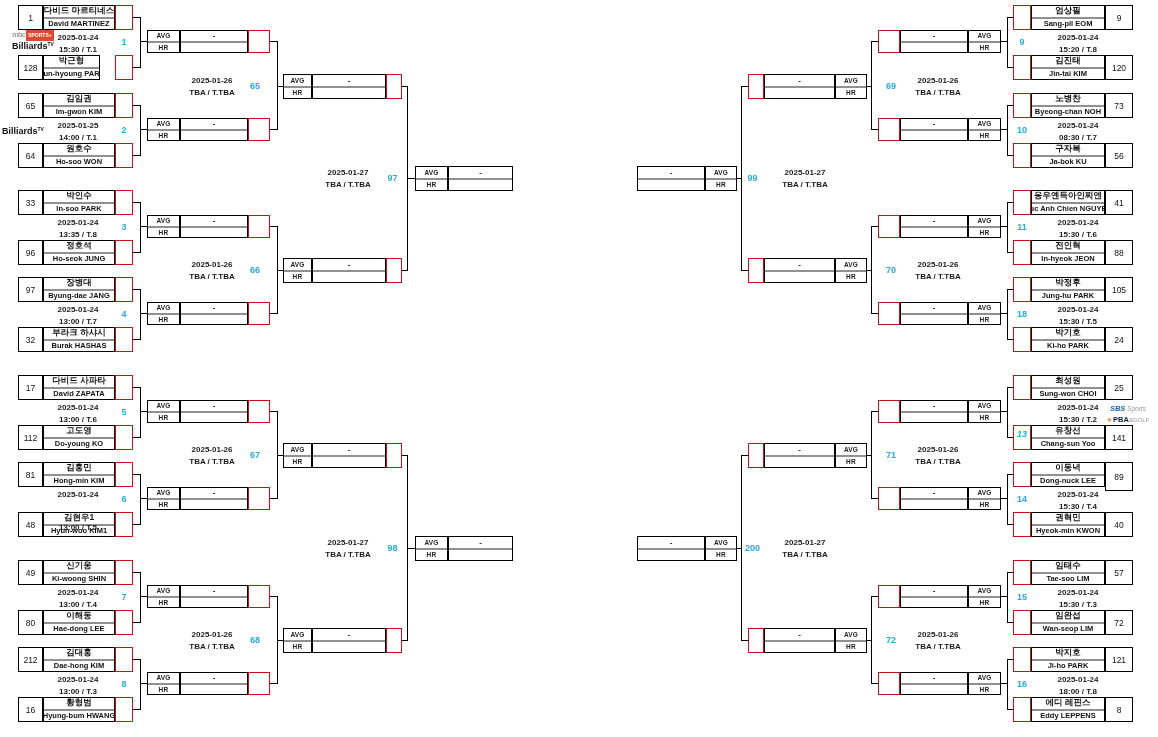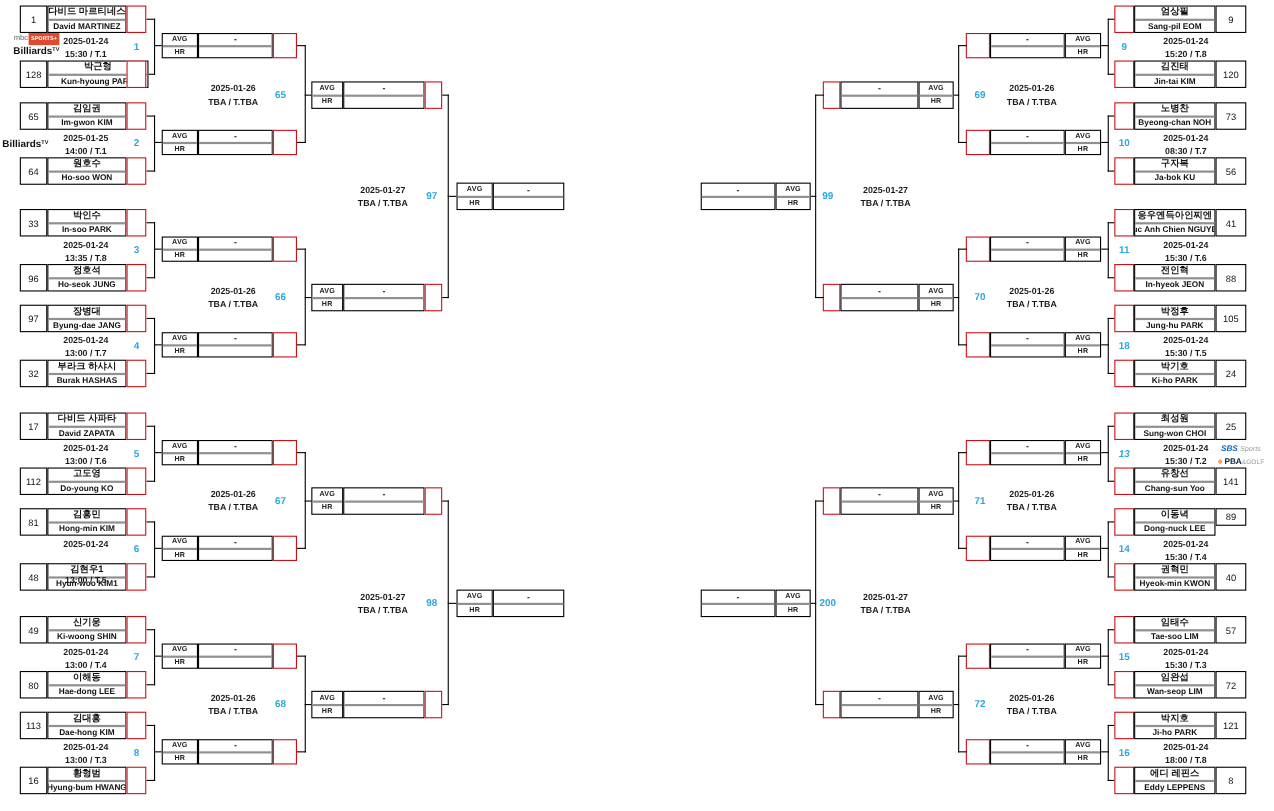--- a/index.html
+++ b/index.html
@@ -42,21 +42,21 @@
       <div class="row seed">1</div>
     </div>
     <div class="bx" style="left: 43px; top: 5px; width: 72px; height: 25px; position: absolute;">
       <div class="row kr">다비드 마르티네스</div>
       <div class="row sep en">David MARTINEZ</div>
     </div>
     <div class="red" style="left: 115px; top: 5px; width: 18px; height: 25px; position: absolute;"></div>
     <div class="bx" style="left: 18px; top: 55px; width: 25px; height: 25px; position: absolute;">
       <div class="row seed">128</div>
     </div>
-    <div class="bx" style="left: 43px; top: 55px; width: 92px; height: 25px; position: absolute;">
+    <div class="bx" style="left: 43px; top: 55px; width: 57px; height: 25px; position: absolute;">
       <div class="row kr">박근형</div>
       <div class="row sep en">Kun-hyoung PARK</div>
     </div>
     <div class="red" style="left: 115px; top: 55px; width: 18px; height: 25px; position: absolute;"></div>
     <div class="txt dt" style="left: 38px; top: 32px; width: 80px; height: 11px; position: absolute;">2025-01-24</div>
     <div class="txt dt" style="left: 38px; top: 44px; width: 80px; height: 11px; position: absolute;">15:30 / T.1</div>
     <div class="txt no" style="left: 115px; top: 36px; width: 18px; height: 12px; position: absolute;">1</div>
     <div class="bx" style="left: 147px; top: 30px; width: 33px; height: 23px; position: absolute;">
       <div class="row lbl">AVG</div>
       <div class="row sep lbl">HR</div>
@@ -272,21 +272,21 @@
     <div class="bx" style="left: 180px; top: 585px; width: 68px; height: 23px; position: absolute;">
       <div class="row dash">-</div>
       <div class="row sep "></div>
     </div>
     <div class="red" style="left: 248px; top: 585px; width: 22px; height: 23px; position: absolute;"></div>
     <div class="ln" style="left: 133px; top: 659px; width: 8px; height: 1px; position: absolute;"></div>
     <div class="ln" style="left: 133px; top: 709px; width: 8px; height: 1px; position: absolute;"></div>
     <div class="ln" style="left: 140px; top: 659px; width: 1px; height: 51px; position: absolute;"></div>
     <div class="ln" style="left: 140px; top: 683px; width: 8px; height: 1px; position: absolute;"></div>
     <div class="bx" style="left: 18px; top: 647px; width: 25px; height: 25px; position: absolute;">
-      <div class="row seed">113</div>
+      <div class="row seed">212</div>
     </div>
     <div class="bx" style="left: 43px; top: 647px; width: 72px; height: 25px; position: absolute;">
       <div class="row kr">김대홍</div>
       <div class="row sep en">Dae-hong KIM</div>
     </div>
     <div class="red" style="left: 115px; top: 647px; width: 18px; height: 25px; position: absolute;"></div>
     <div class="bx" style="left: 18px; top: 697px; width: 25px; height: 25px; position: absolute;">
       <div class="row seed">16</div>
     </div>
     <div class="bx" style="left: 43px; top: 697px; width: 72px; height: 25px; position: absolute;">
@@ -543,21 +543,21 @@
     <div class="red" style="left: 1013px; top: 425px; width: 18px; height: 25px; position: absolute;"></div>
     <div class="bx" style="left: 1031px; top: 425px; width: 74px; height: 25px; position: absolute;">
       <div class="row kr">유창선</div>
       <div class="row sep en">Chang-sun Yoo</div>
     </div>
     <div class="bx" style="left: 1105px; top: 425px; width: 28px; height: 25px; position: absolute;">
       <div class="row seed">141</div>
     </div>
     <div class="txt dt" style="left: 1038px; top: 402px; width: 80px; height: 11px; position: absolute;">2025-01-24</div>
     <div class="txt dt" style="left: 1038px; top: 414px; width: 80px; height: 11px; position: absolute;">15:30 / T.2</div>
-    <div class="txt no" style="left: 1013px; top: 406px; width: 18px; height: 12px; position: absolute; font-style: italic;">13</div>
+    <div class="txt no" style="left: 1013px; top: 428px; width: 18px; height: 12px; position: absolute; font-style: italic;">13</div>
     <div class="red" style="left: 878px; top: 400px; width: 22px; height: 23px; position: absolute;"></div>
     <div class="bx" style="left: 900px; top: 400px; width: 68px; height: 23px; position: absolute;">
       <div class="row dash">-</div>
       <div class="row sep "></div>
     </div>
     <div class="bx" style="left: 968px; top: 400px; width: 33px; height: 23px; position: absolute;">
       <div class="row lbl">AVG</div>
       <div class="row sep lbl">HR</div>
     </div>
     <div class="logo" style="left: 1100px; top: 402px; width: 56px; height: 24px; position: absolute;">
@@ -573,21 +573,21 @@
     </div>
     <div class="ln" style="left: 1007px; top: 474px; width: 7px; height: 1px; position: absolute;"></div>
     <div class="ln" style="left: 1007px; top: 524px; width: 7px; height: 1px; position: absolute;"></div>
     <div class="ln" style="left: 1007px; top: 474px; width: 1px; height: 51px; position: absolute;"></div>
     <div class="ln" style="left: 1001px; top: 498px; width: 7px; height: 1px; position: absolute;"></div>
     <div class="red" style="left: 1013px; top: 462px; width: 18px; height: 25px; position: absolute;"></div>
     <div class="bx" style="left: 1031px; top: 462px; width: 74px; height: 25px; position: absolute;">
       <div class="row kr">이동녁</div>
       <div class="row sep en">Dong-nuck LEE</div>
     </div>
-    <div class="bx" style="left: 1105px; top: 462px; width: 28px; height: 16px; position: absolute;">
+    <div class="bx" style="left: 1105px; top: 462px; width: 28px; height: 29px; position: absolute;">
       <div class="row seed">89</div>
     </div>
     <div class="red" style="left: 1013px; top: 512px; width: 18px; height: 25px; position: absolute;"></div>
     <div class="bx" style="left: 1031px; top: 512px; width: 74px; height: 25px; position: absolute;">
       <div class="row kr">권혁민</div>
       <div class="row sep en">Hyeok-min KWON</div>
     </div>
     <div class="bx" style="left: 1105px; top: 512px; width: 28px; height: 25px; position: absolute;">
       <div class="row seed">40</div>
     </div>

